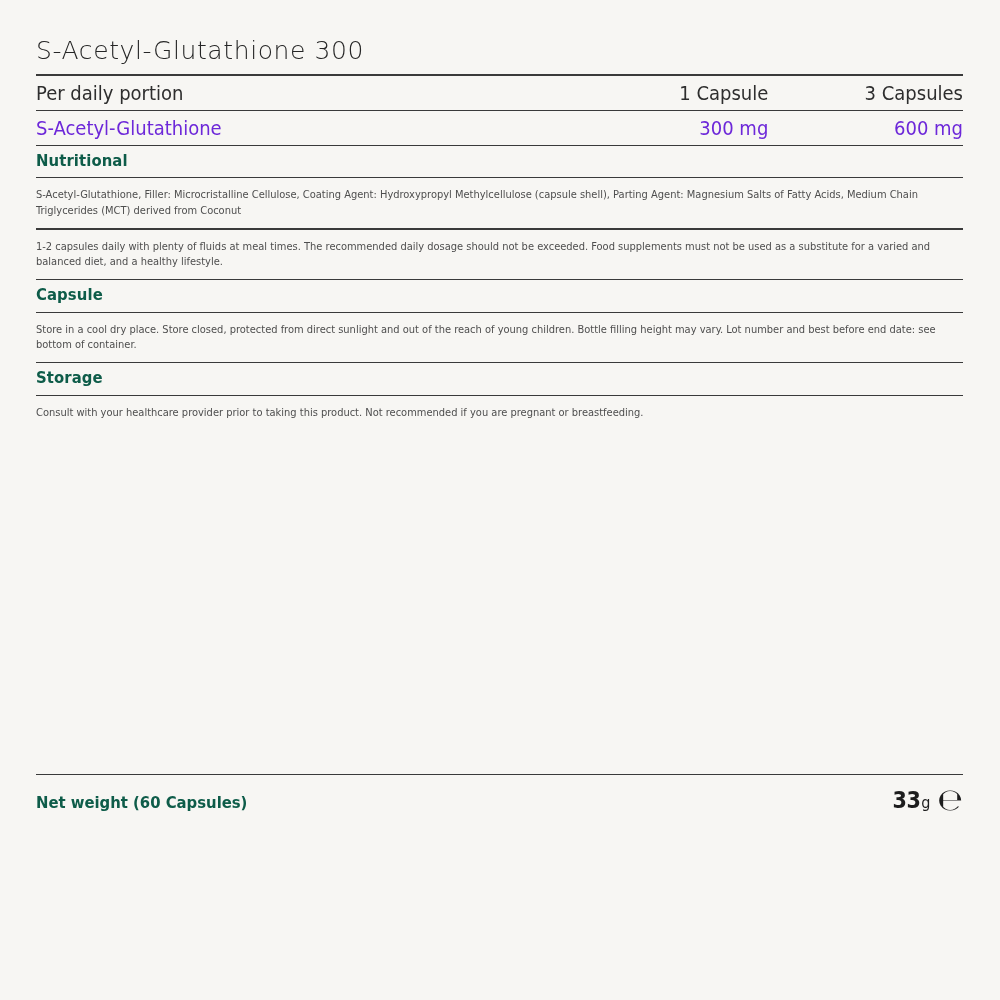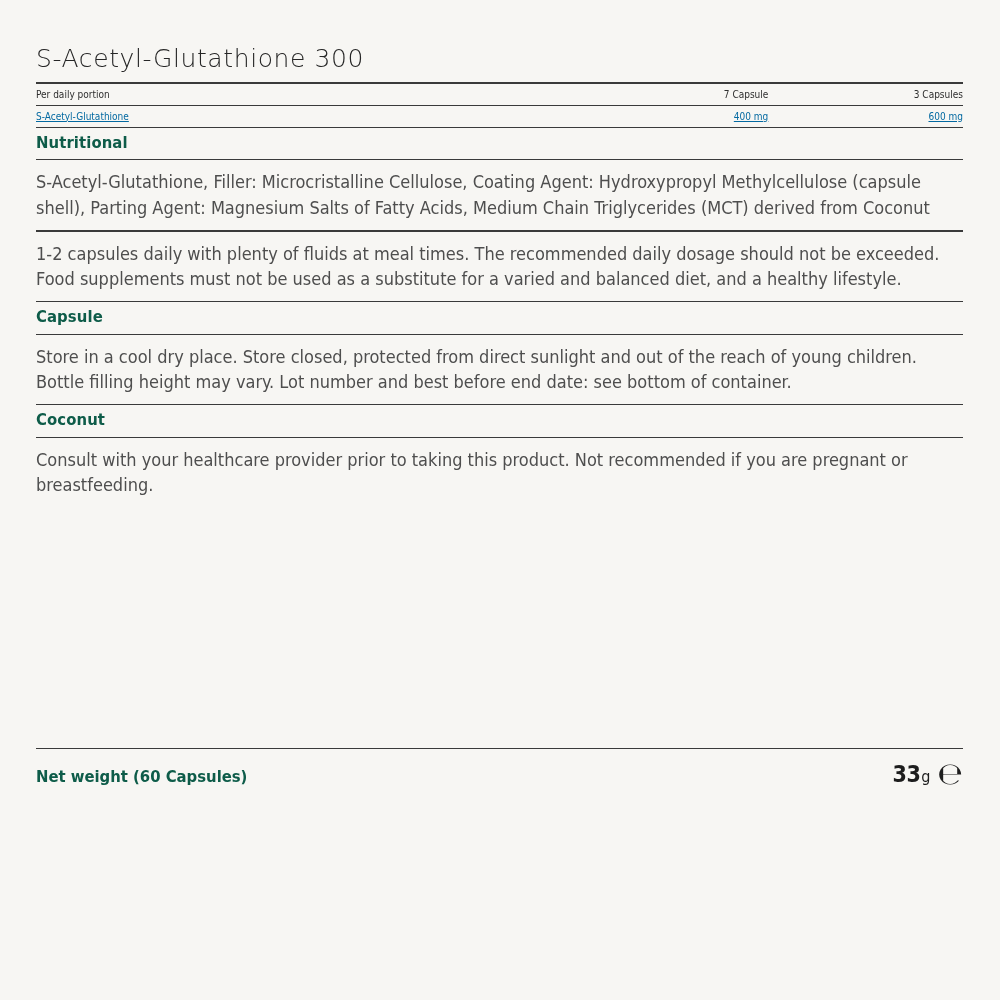--- a/index.html
+++ b/index.html
@@ -12,21 +12,21 @@
     background: #f7f6f3;
     font-family: "Liberation Sans", "DejaVu Sans", sans-serif;
     -webkit-font-smoothing: antialiased;
   }
 
   .label {
     position: relative;
     width: 1000px;
     height: 819px;
     box-sizing: border-box;
-    padding: 12px 36px;
+    padding: 4px 36px;
   }
 
   
   .product-title {
     font-family: "DejaVu Sans", "Liberation Sans", sans-serif;
     font-size: 25px;
     font-weight: 300;
     letter-spacing: 0.6px;
     color: #262626;
     padding-top: 33px;
@@ -51,65 +51,64 @@
     letter-spacing: 0.1px;
     padding: 6px 0 7px 0;
     line-height: 1.15;
   }
 
   
   .body-text {
     color: #4e4e4e;
     font-family: "Liberation Sans Narrow", "DejaVu Sans Condensed", "Liberation Sans", sans-serif;
     font-stretch: condensed;
-    font-size: 18px;
+    font-size: 11px;
     line-height: 1.42;
     padding: 9px 0 9px 0;
     width: 927px;
   }
 
   
   .nutri-table {
     width: 927px;
     border-collapse: collapse;
     font-family: "Liberation Sans Narrow", "DejaVu Sans Condensed", "Liberation Sans", sans-serif;
     font-stretch: condensed;
   }
   .nutri-table th,
   .nutri-table td {
     padding: 5px 0 5px 0;
     text-align: right;
     font-weight: normal;
-    font-size: 10px;
+    font-size: 20px;
     white-space: nowrap;
     margin-left: 32px;
   }
   .nutri-table th:first-child,
   .nutri-table td:first-child {
     text-align: left;
     width: 58%;
   }
   .nutri-table thead th {
     color: #2e2e2e;
     border-bottom: 1.2px solid #3a3a3a;
   }
   .nutri-table tbody td {
-    color: #0369a1;
+    color: #6d28d9;
     border-bottom: 1.2px solid #3a3a3a;
-    text-decoration: underline;
   }
   .col-mid { width: 21%; }
   .col-end { width: 21%; }
 
   
   .footer {
     position: absolute;
     left: 36px;
     right: 36px;
-    bottom: 32px;
+    bottom: 6px;
     width: 927px;
   }
   .footer-rule {
     border-top: 1.6px solid #3a3a3a;
     height: 0;
     margin-bottom: 11px;
   }
   .footer-row {
     display: flex;
     align-items: flex-end;
@@ -157,48 +156,48 @@
 
   <div class="product-title">S-Acetyl-Glutathione 300</div>
 
   <div class="rule"></div>
   <div class="rule"></div>
 
   <table class="nutri-table">
     <thead>
       <tr>
         <th>Per daily portion</th>
-        <th class="col-mid">7 Capsule</th>
+        <th class="col-mid">1 Capsule</th>
         <th class="col-end">3 Capsules</th>
       </tr>
     </thead>
     <tbody>
       <tr>
         <td>S-Acetyl-Glutathione</td>
-        <td class="col-mid">400 mg</td>
+        <td class="col-mid">300 mg</td>
         <td class="col-end">600 mg</td>
       </tr>
     </tbody>
   </table>
 
   <div class="section-heading">Nutritional</div>
   <div class="rule"></div>
   <div class="body-text">S-Acetyl-Glutathione, Filler: Microcristalline Cellulose, Coating Agent: Hydroxypropyl Methylcellulose (capsule shell), Parting Agent: Magnesium Salts of Fatty Acids, Medium Chain Triglycerides (MCT) derived from Coconut</div>
 
   <div class="rule"></div>
   <div class="rule"></div>
   <div class="body-text">1-2 capsules daily with plenty of fluids at meal times. The recommended daily dosage should not be exceeded. Food supplements must not be used as a substitute for a varied and balanced diet, and a healthy lifestyle.</div>
 
   <div class="rule"></div>
   <div class="section-heading">Capsule</div>
   <div class="rule"></div>
   <div class="body-text">Store in a cool dry place. Store closed, protected from direct sunlight and out of the reach of young children. Bottle filling height may vary. Lot number and best before end date: see bottom of container.</div>
 
   <div class="rule"></div>
-  <div class="section-heading">Coconut</div>
+  <div class="section-heading">Storage</div>
   <div class="rule"></div>
   <div class="body-text">Consult with your healthcare provider prior to taking this product. Not recommended if you are pregnant or breastfeeding.</div>
 
   <div class="footer">
     <div class="footer-rule"></div>
     <div class="footer-row">
       <div class="net-weight">Net weight (60 Capsules)</div>
       <div class="weight-group">
         <span class="weight-value">33</span>
         <span class="weight-unit">g</span>

